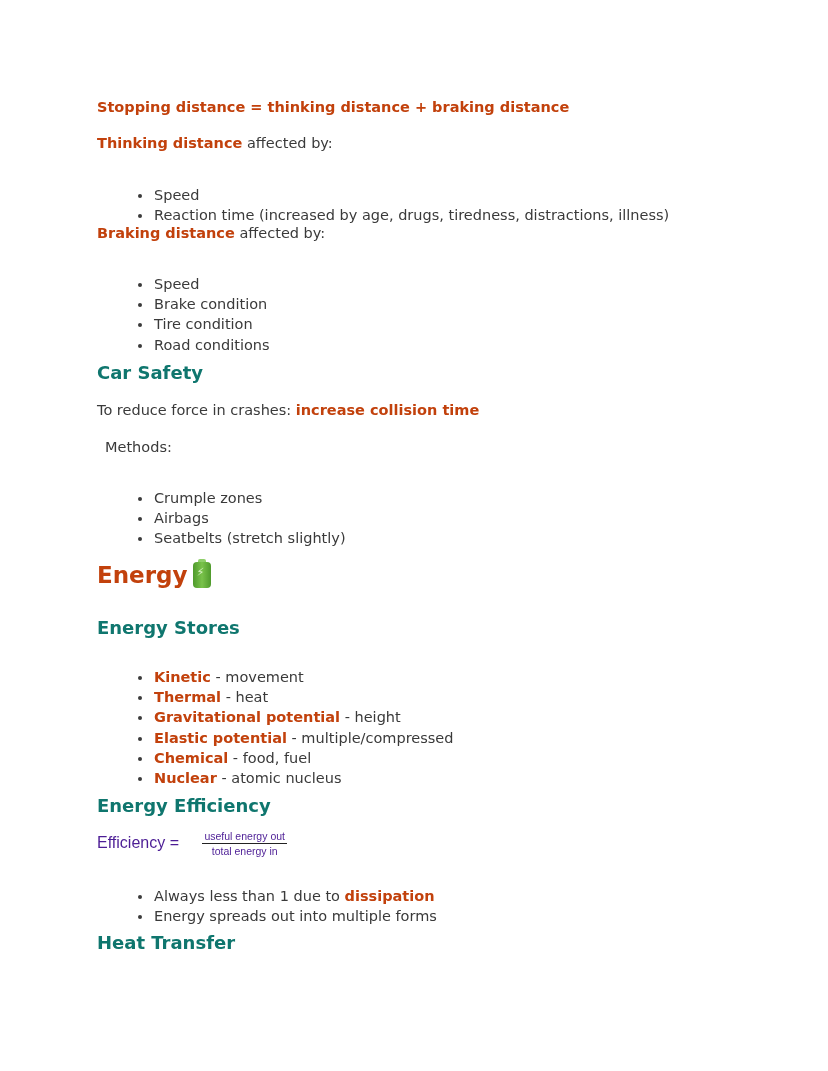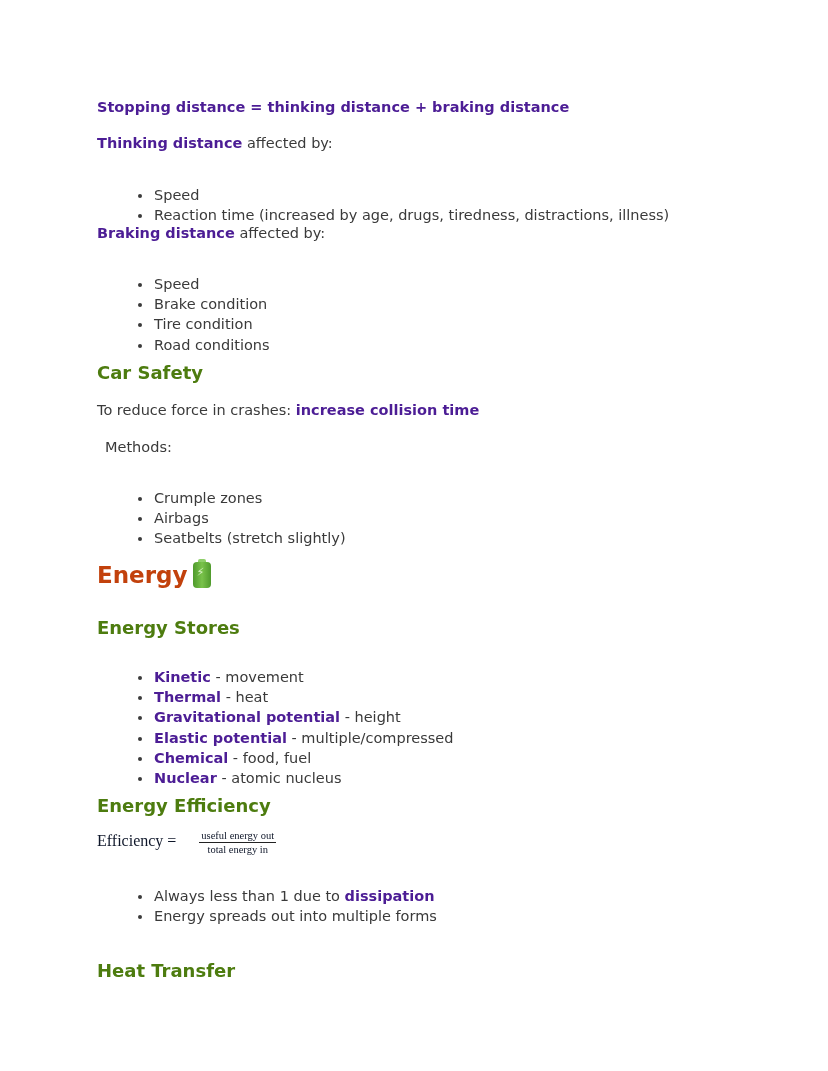--- a/index.html
+++ b/index.html
@@ -1,30 +1,30 @@
 <!DOCTYPE html>
 <html><head>
 <meta charset="utf-8">
 <style>
   html, body { margin: 0; padding: 0; background: #ffffff; }
   body { width: 828px; height: 1071px; position: relative; overflow: hidden;
          font-family: "DejaVu Sans", sans-serif; color: #3a3a3a; font-size: 14.5px; }
   .content { position: absolute; left: 97px; top: 0; width: 700px; }
-  .accent { color: #4c1d95; font-weight: bold; }
+  .accent { color: #c2410c; font-weight: bold; }
   p { margin: 0; position: absolute; left: 0; white-space: nowrap; }
   ul { margin: 16px; padding: 0; list-style: none; position: absolute; left: 0; }
   li { position: relative; padding-left: 41px; height: 20.2px; line-height: 20.2px; white-space: nowrap; }
   li::before { content: ""; position: absolute; left: 25px; top: 9px; width: 4px; height: 4px; border-radius: 50%; background: #3a3a3a; }
-  h2 { margin: 0; position: absolute; left: 0; font-size: 18px; color: #4d7c0f; font-weight: bold; white-space: nowrap; }
+  h2 { margin: 0; position: absolute; left: 0; font-size: 18px; color: #0f766e; font-weight: bold; white-space: nowrap; }
   h1 { margin: 0; position: absolute; left: 0; font-size: 23px; color: #c2410c; font-weight: bold; white-space: nowrap; }
   .battery { display: inline-block; width: 18px; height: 26px; vertical-align: -5px; margin-left: 6px;
              background: linear-gradient(90deg,#4f9a2c,#79c24a,#4f9a2c); border-radius: 4px; position: relative; }
   .battery::before { content: ""; position: absolute; top: -3px; left: 5px; width: 8px; height: 3px; background: #8fcf6a; border-radius: 2px 2px 0 0; }
   .battery::after { content: "⚡"; position: absolute; left: 3px; top: 4px; font-size: 11px; color: #d8f3c4; }
-  .formula { position: absolute; left: 0; font-family: Liberation Serif, serif; color: #0f172a; font-size: 16px; white-space: nowrap; }
+  .formula { position: absolute; left: 0; font-family: Liberation Sans, sans-serif; color: #4c1d95; font-size: 16px; white-space: nowrap; }
   .frac { display: inline-block; vertical-align: middle; text-align: center; font-size: 10.5px; margin-left: 19px; }
   .frac .num { display: block; border-bottom: 1px solid #222; padding: 0 2px 1px 2px; }
   .frac .den { display: block; padding-top: 1px; }
 </style>
 </head>
 <body>
 
 <div class="content">
 
   <p style="top:99px;" class="accent">Stopping distance = thinking distance + braking distance</p>
@@ -78,14 +78,14 @@
     <span class="frac">
       <span class="num">useful energy out</span>
       <span class="den">total energy in</span>
     </span>
   </div>
   <ul style="top:870px;">
     <li><span>Always less than 1 due to </span><span class="accent">dissipation</span></li>
     <li>Energy spreads out into multiple forms</li>
   </ul>
 
-  <h2 style="top:960px;">Heat Transfer</h2>
+  <h2 style="top:932px;">Heat Transfer</h2>
 </div>
 
 </body></html>

